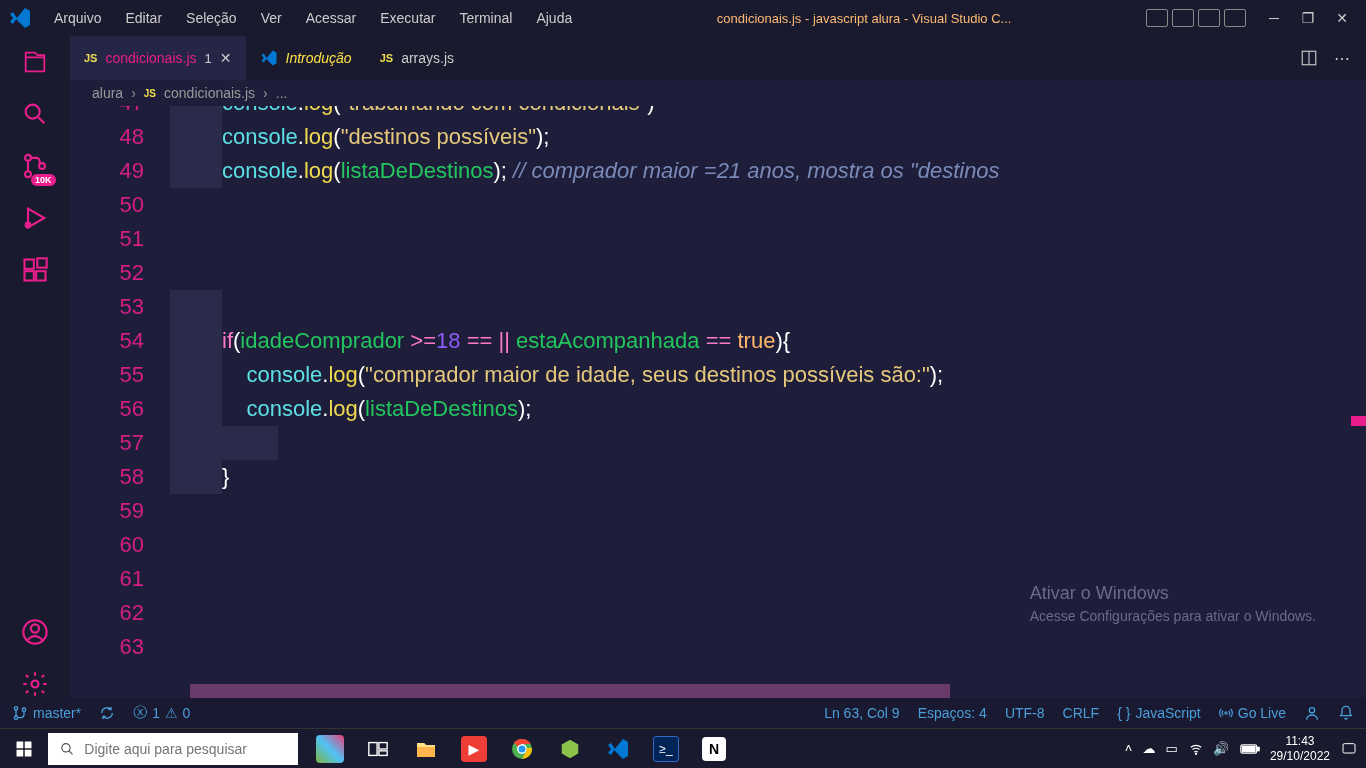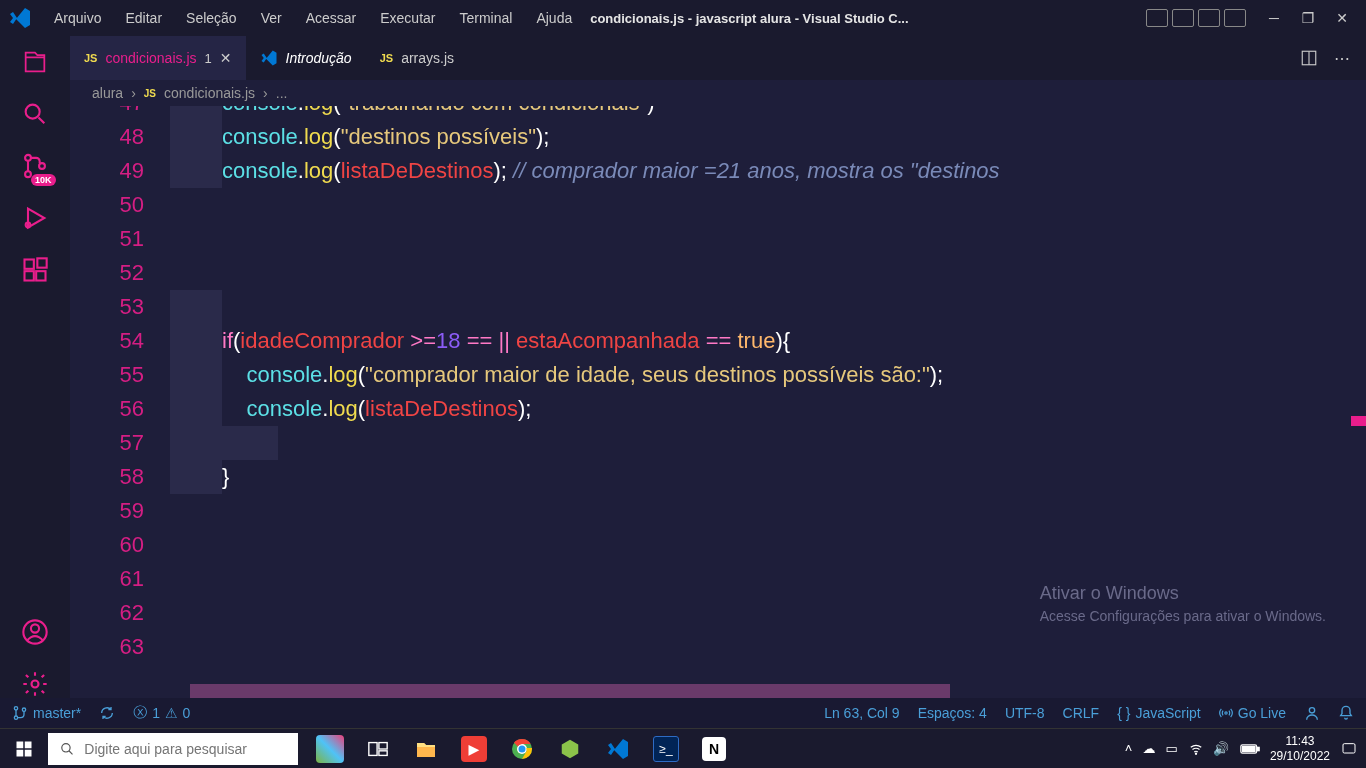--- a/index.html
+++ b/index.html
@@ -3,21 +3,21 @@
 <meta charset="utf-8">
 <style>
 * { margin: 0; padding: 0; box-sizing: border-box; font-family: 'Segoe UI', sans-serif; }
 body { background: #1a1a2e; color: #d4d4d4; width: 1366px; height: 768px; overflow: hidden; position: relative; }
 
 
 .titlebar { height: 36px; background: #1a1a2e; display: flex; align-items: center; padding: 0 8px; }
 .titlebar .logo { width: 24px; height: 24px; margin-right: 12px; }
 .titlebar .menu { display: flex; gap: 4px; }
 .titlebar .menu-item { padding: 4px 10px; color: #cccccc; font-size: 14px; cursor: pointer; text-align: center; }
-.titlebar .title { flex: 1; text-align: left; color: #e5e5e5; font-size: 13px; white-space: nowrap; overflow: hidden; text-overflow: ellipsis; padding: 0 8px; font-weight: bold; }
+.titlebar .title { flex: 1; text-align: center; color: #fdba74; font-size: 13px; white-space: nowrap; overflow: hidden; text-overflow: ellipsis; padding: 0 8px; }
 .titlebar .layout-icons { display: flex; gap: 4px; margin-right: 12px; }
 .titlebar .layout-icons .icn { width: 22px; height: 18px; border: 1px solid #888; border-radius: 2px; cursor: pointer; }
 .titlebar .win-controls { display: flex; gap: 18px; padding: 0 8px; }
 .titlebar .win-controls span { color: #cccccc; font-size: 14px; cursor: pointer; width: 16px; text-align: center; }
 
 
 .main { display: flex; height: calc(100% - 36px - 30px - 40px); }
 
 
 .activitybar { width: 70px; background: #1a1a2e; display: flex; flex-direction: column; align-items: center; padding-top: 12px; gap: 24px; }
@@ -31,21 +31,21 @@
 
 
 .tabs { height: 44px; background: #1a1a2e; display: flex; align-items: stretch; }
 .tab { display: flex; align-items: center; padding: 0 14px; gap: 8px; cursor: pointer; background: #1a1a2e; }
 .tab.active { background: #252545; }
 .tab .js-icon { color: #f0db4f; font-weight: bold; font-size: 11px; }
 .tab .tab-label { font-size: 14px; color: #cccccc; font-style: italic; }
 .tab.active .tab-label { color: #e91e8c; font-style: normal; }
 .tab .dirty { color: #cccccc; font-size: 13px; }
 .tab .close { color: #cccccc; font-size: 14px; }
-.tab.intro .tab-label { color: #ffffff; font-style: italic; }
+.tab.intro .tab-label { color: #fde047; font-style: italic; }
 .tab.arrays .tab-label { color: #cccccc; font-style: normal; }
 .tabs-right { margin-left: auto; display: flex; align-items: center; gap: 16px; padding-right: 16px; }
 .tabs-right .icn { color: #cccccc; cursor: pointer; font-size: 16px; }
 
 
 .breadcrumbs { height: 26px; display: flex; align-items: center; padding-left: 22px; font-size: 14px; color: #999; gap: 8px; background: #1e1e3a; }
 .breadcrumbs .js-icon-sm { color: #f0db4f; font-weight: bold; font-size: 10px; }
 
 
 .code-area { flex: 1; display: flex; overflow: hidden; font-family: 'Consolas', 'Courier New', monospace; font-size: 22px; background: #1e1e3a; position: relative; }
@@ -55,37 +55,37 @@
 .code { flex: 1; line-height: 34px; white-space: pre; position: relative; }
 .code .line { position: relative; }
 .code .indent-guide { position: absolute; left: 0; top: 0; bottom: 0; width: 52px; background: #2a2a4a; }
 .code .line.l57 .indent-guide { width: 108px; }
 
 
 .kw { color: #ff79c6; text-align: right; }
 .fn { color: #f0db4f; }
 .obj { color: #5ce0e6; text-align: right; }
 .str { color: #e6c87c; }
-.var { color: #ef4444; }
+.var { color: #22c55e; }
 .num { color: #8b5cf6; }
 .bool { color: #ffb86c; }
 .comment { color: #7a8ab8; font-style: italic; }
 .punct { color: #ffffff; }
 .op { color: #ff79c6; }
 
 
 .minimap { position: absolute; right: 0; top: 0; width: 15px; height: 100%; }
 .minimap .mark { position: absolute; right: 0; width: 15px; height: 10px; background: #e91e8c; top: 310px; }
 
 
 .hscroll { height: 14px; background: #1e1e3a; display: flex; }
 .hscroll .thumb { height: 100%; background: #6a3a6a; margin-left: 120px; width: 760px; }
 
 
-.watermark { position: absolute; right: 40px; bottom: 60px; color: #6a6a8a; font-size: 14px; text-align: left; }
+.watermark { position: absolute; right: 50px; bottom: 60px; color: #6a6a8a; font-size: 14px; text-align: left; }
 .watermark .wm-title { font-size: 18px; margin-bottom: 4px; }
 
 
 .statusbar { height: 30px; background: #191932; display: flex; align-items: center; padding: 0 12px; color: #4a9fd8; font-size: 14px; gap: 18px; }
 .statusbar .sb-item { display: flex; align-items: center; gap: 5px; cursor: pointer; }
 .statusbar .spacer { flex: 1; }
 .statusbar .err { color: #4a9fd8; }
 
 
 .taskbar { height: 40px; background: #1a1a2e; border-top: 1px solid #333; display: flex; align-items: center; }

